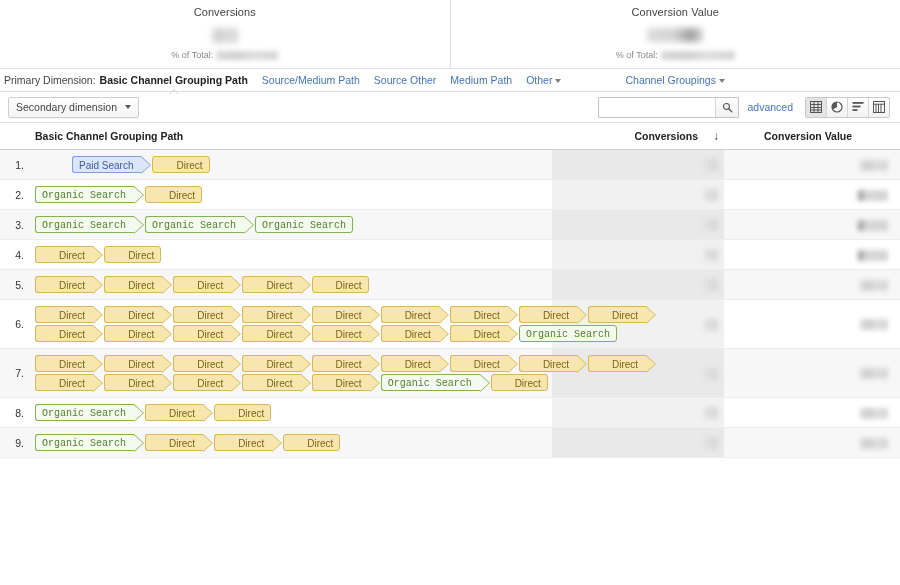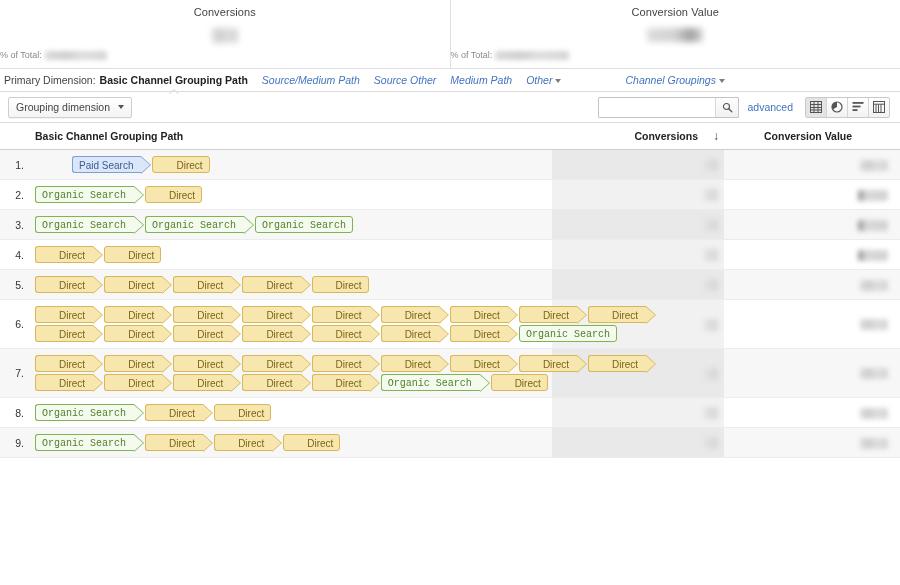--- a/index.html
+++ b/index.html
@@ -42,20 +42,21 @@
   .metric-value-row {
     height: 24px;
     display: flex;
     align-items: center;
     justify-content: center;
     margin-top: 4px;
   }
   .metric-pct-row {
     display: flex;
     align-items: center;
+    justify-content: center;
     font-size: 9px;
     color: #8a8a8a;
     margin-top: 3px;
   }
   .metric-pct-label {
     margin-right: 3px;
   }
 
   
   .redacted {
@@ -103,21 +104,20 @@
     border-left: 5px solid transparent;
     border-right: 5px solid transparent;
     border-bottom: 5px solid #ffffff;
     filter: drop-shadow(0 -1px 0 #d0d0d0);
   }
   .dim-link {
     color: #4273c0;
     margin-right: 14px;
     cursor: pointer;
     text-decoration: none;
-    font-style: italic;
   }
   .dim-link.spaced { margin-left: 8px; padding-left: 42px; }
   .caret {
     display: inline-block;
     width: 0; height: 0;
     border-left: 3.5px solid transparent;
     border-right: 3.5px solid transparent;
     border-top: 4px solid #7e7e7e;
     margin-left: 3px;
     vertical-align: middle;
@@ -375,21 +375,21 @@
   <span class="dim-active">Basic Channel Grouping Path</span>
   <span class="dim-link">Source/Medium Path</span>
   <span class="dim-link">Source Other</span>
   <span class="dim-link">Medium Path</span>
   <span class="dim-link"><span>Other</span><i class="caret"></i></span>
   <span class="dim-link spaced"><span>Channel Groupings</span><i class="caret"></i></span>
 </div>
 
 <div class="toolbar">
   <div class="secondary-dim">
-    <span>Grouping dimension</span>
+    <span>Secondary dimension</span>
     <i class="caret"></i>
   </div>
 
   <div class="toolbar-right">
     <div class="search-wrap">
       <input class="search-input" type="text" placeholder="" style="">
       <div class="search-btn">
         <svg width="11" height="11" viewBox="0 0 16 16">
           <circle cx="6.5" cy="6.5" r="4.4" fill="none" stroke="#555" stroke-width="1.6"></circle>
           <line x1="9.8" y1="9.8" x2="14.2" y2="14.2" stroke="#555" stroke-width="1.9" stroke-linecap="round"></line>

